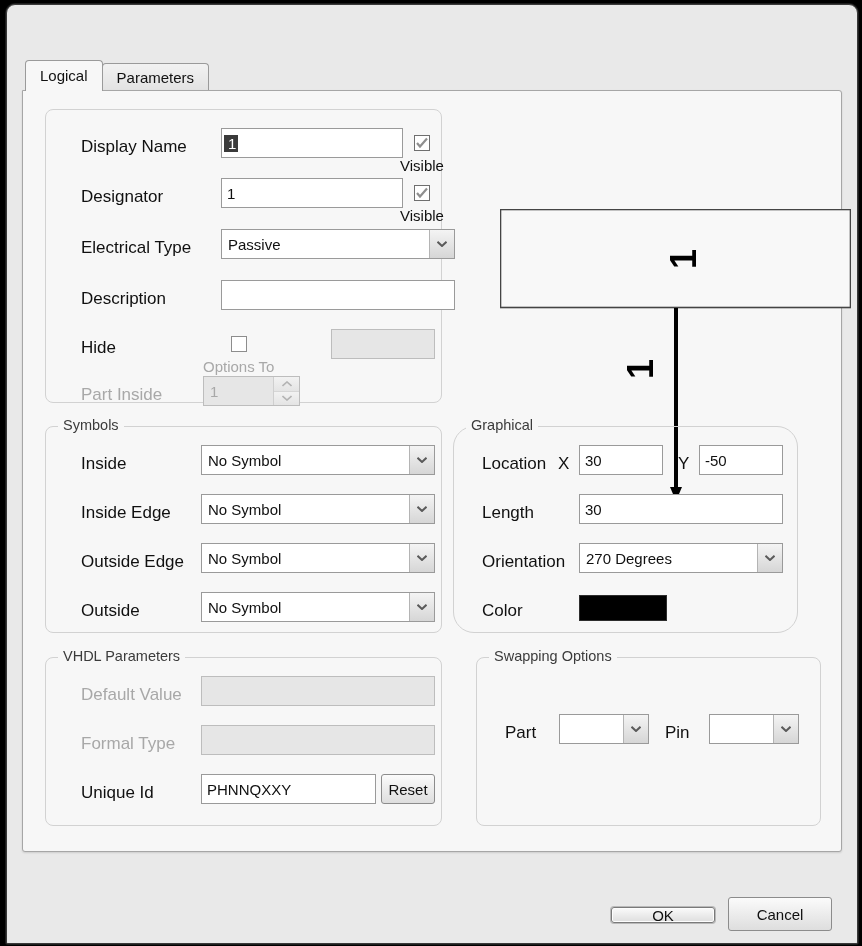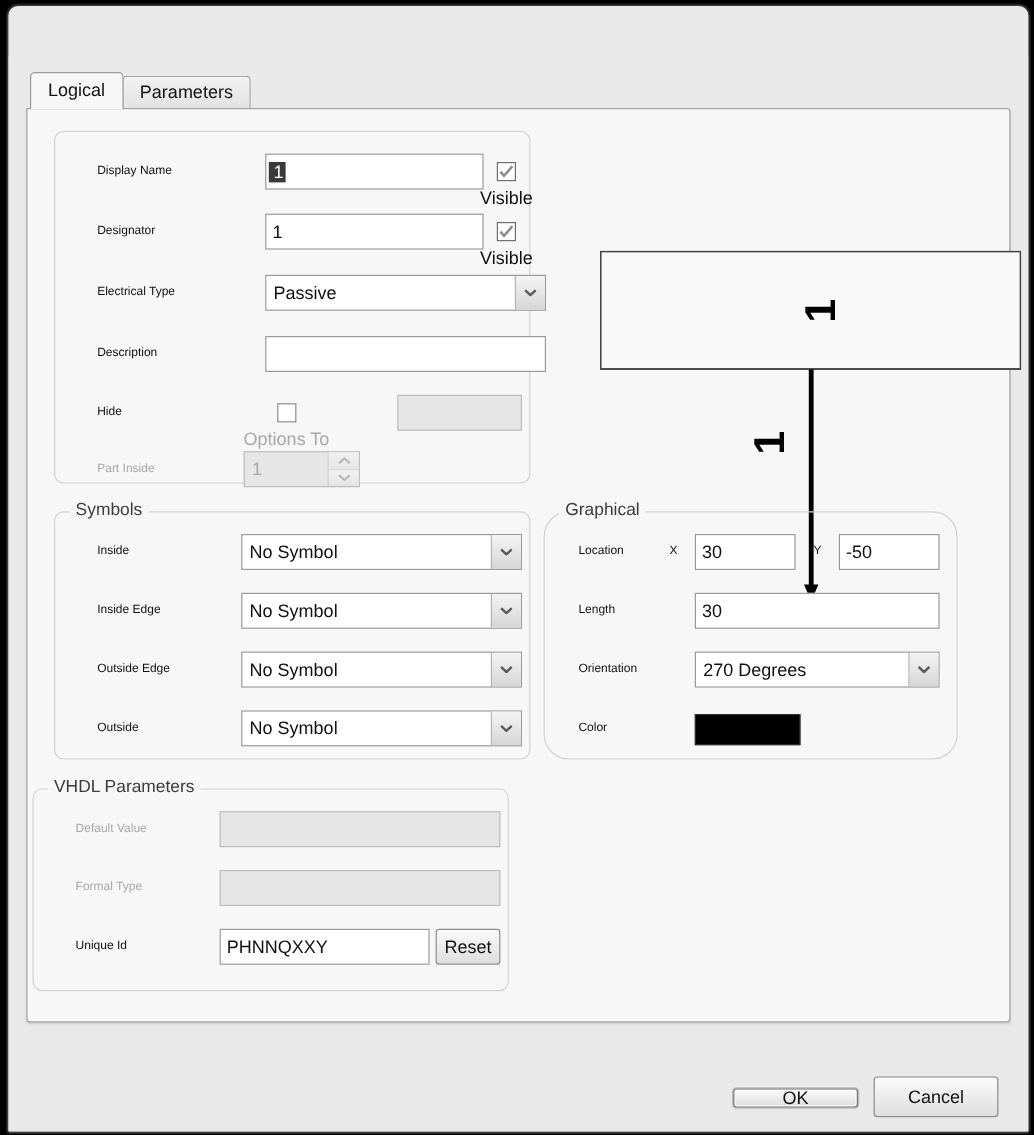--- a/index.html
+++ b/index.html
@@ -74,21 +74,21 @@
   }
 
   
   .gbox{position:absolute;border:1px solid #d2d2d2;border-radius:8px;background:transparent;}
   .gtitle{
     position:absolute;top:-10px;left:12px;padding:0 5px;
     background:#f7f7f7;color:#3b3b3b;font-size:14.5px;
   }
 
   
-  .lbl{position:absolute;font-size:10px;color:#101010;white-space:nowrap;}
+  .lbl{position:absolute;font-size:17px;color:#101010;white-space:nowrap;}
   .lbl.dis{color:#a8a8a8;}
 
   .tbox{
     position:absolute;background:#fff;border:1px solid #9a9a9a;
     font-size:15px;color:#101010;
     box-sizing:border-box;padding:0 5px;
     display:flex;align-items:center;
   }
   .tbox.dis{background:#e6e6e6;border-color:#bdbdbd;color:#a8a8a8;}
 
@@ -309,34 +309,57 @@
             <svg class="chev" viewBox="0 0 10 6">
                 <path d="M0.5 0.8 L5 5 L9.5 0.8" fill="none" stroke="#5a5a5a" stroke-width="2"></path>
               </svg>
           </span>
         </div>
 
         <div class="lbl" style="left:28px;top:174px;">Color</div>
         <div class="swatch" style="left: 125px; top: 168px; width: 88px; height: 26px; background: rgb(0, 0, 0);"></div>
       </div>
 
-      <div class="gbox" style="left:4px;top:566px;width:395px;height:167px;">
+      <div class="gbox" style="left:22px;top:566px;width:395px;height:167px;">
         <span class="gtitle">VHDL Parameters</span>
 
         <div class="lbl dis" style="left:35px;top:27px;">Default Value</div>
         <div class="tbox dis" style="left:155px;top:18px;width:234px;height:30px;"></div>
 
         <div class="lbl dis" style="left:35px;top:76px;">Formal Type</div>
         <div class="tbox dis" style="left:155px;top:67px;width:234px;height:30px;"></div>
 
         <div class="lbl" style="left:35px;top:125px;">Unique Id</div>
         <div class="tbox" style="left:155px;top:116px;width:175px;height:30px;">PHNNQXXY</div>
         <div class="btn" style="left:335px;top:116px;width:54px;height:30px;">Reset</div>
       </div>
 
+      <div class="gbox" style="left:453px;top:566px;width:343px;height:167px;">
+        <span class="gtitle">Swapping Options</span>
+
+        <div class="lbl" style="left:28px;top:65px;">Part</div>
+        <div class="sel" style="left:82px;top:56px;width:90px;height:30px;">
+          <span class="txt"></span>
+          <span class="arrow">
+            <svg class="chev" viewBox="0 0 10 6">
+                <path d="M0.5 0.8 L5 5 L9.5 0.8" fill="none" stroke="#5a5a5a" stroke-width="2"></path>
+              </svg>
+          </span>
+        </div>
+
+        <div class="lbl" style="left:188px;top:65px;">Pin</div>
+        <div class="sel" style="left:232px;top:56px;width:90px;height:30px;">
+          <span class="txt"></span>
+          <span class="arrow">
+            <svg class="chev" viewBox="0 0 10 6">
+                <path d="M0.5 0.8 L5 5 L9.5 0.8" fill="none" stroke="#5a5a5a" stroke-width="2"></path>
+              </svg>
+          </span>
+        </div>
+      </div>
 
     </div>
 
     <div class="footer">
       <div class="btn default" style="left:604px;top:57px;width:104px;height:16px;">OK</div>
       <div class="btn" style="left:721px;top:47px;width:104px;height:34px;">Cancel</div>
     </div>
 
   </div>
 </div>

